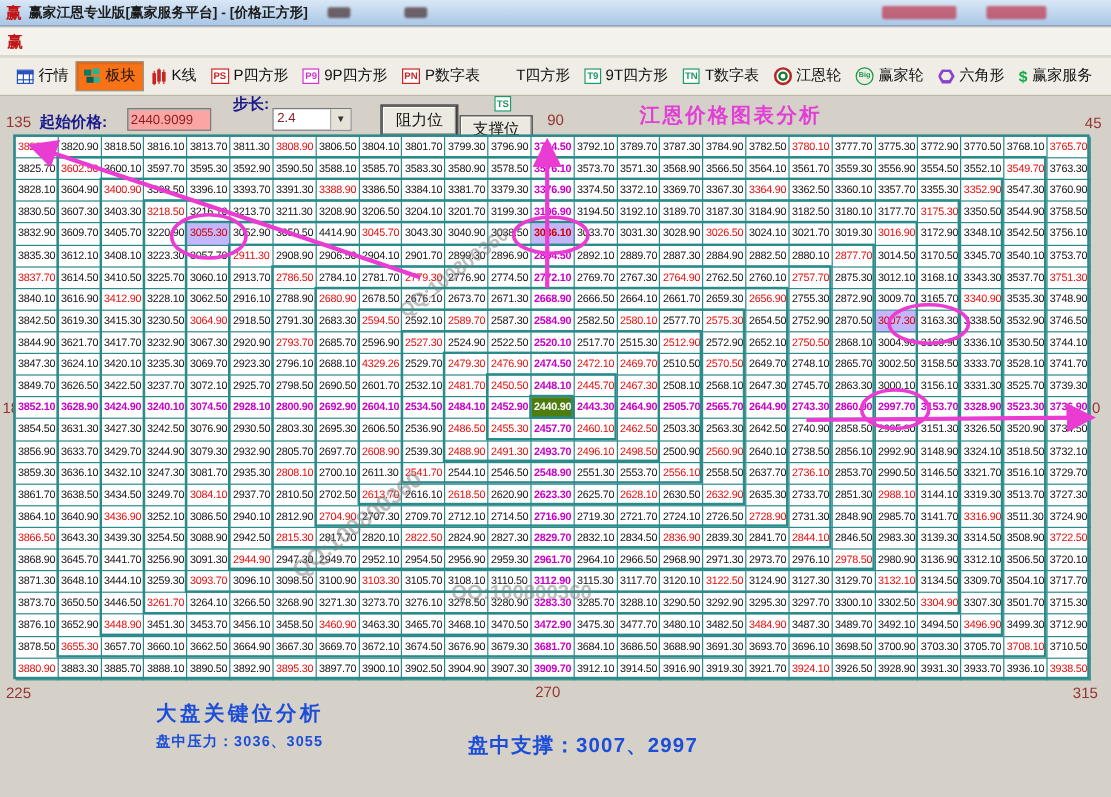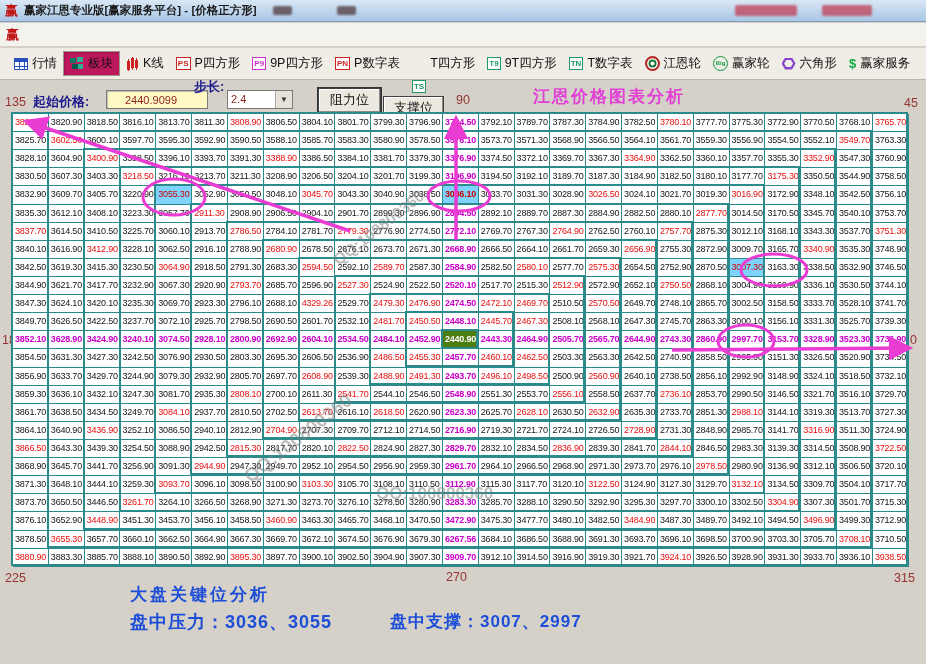--- a/index.html
+++ b/index.html
@@ -18,21 +18,21 @@
   .tb-blob.red2{left:822px;top:5px;width:50px;height:11px;background:rgba(190,40,60,.65)}
   
   .menubar{position:absolute;left:0;top:23px;width:926px;height:24px;background:#f4f2ec;
     border-bottom:1px solid #d4d0c4;display:flex;align-items:center;box-sizing:border-box}
   .mb-logo{color:#c11616;font-weight:bold;font-size:13px;padding:0 9px 0 6px}
   .menu-item{font-size:12.5px;color:#111;padding:0 11px;cursor:default}
   
   .toolbar{position:absolute;left:0;top:48px;width:926px;height:32px;background:#efede5;
     border-bottom:1px solid #b9b5a9;display:flex;align-items:center;padding-left:8px;box-sizing:border-box}
   .tb-item{display:flex;align-items:center;gap:4px;padding:3px 6px;font-size:12.5px;color:#111;white-space:nowrap}
-  .tb-item.pressed{border:1px solid #9a968a;background:#be185d;box-shadow:inset 1px 1px 2px rgba(0,0,0,.18)}
+  .tb-item.pressed{border:1px solid #9a968a;background:#f97316;box-shadow:inset 1px 1px 2px rgba(0,0,0,.18)}
   .tb-badge{font-size:8px;font-weight:bold;border:1px solid currentColor;background:#fff;
     padding:0 1px;height:11px;line-height:11px;display:inline-block}
   .ic-table{width:14px;height:12px;border:1px solid #2a52be;box-sizing:border-box;display:inline-block;
     background:linear-gradient(#2a52be,#2a52be) 0 0/14px 3px no-repeat,
       linear-gradient(#2a52be,#2a52be) 4px 0/1px 12px no-repeat,
       linear-gradient(#2a52be,#2a52be) 9px 0/1px 12px no-repeat,
       linear-gradient(#2a52be,#2a52be) 0 7px/14px 1px no-repeat,#fff}
   .ic-blocks{width:14px;height:13px;display:inline-block;
     background:linear-gradient(#0e7a66,#0e7a66) 0 1px/6px 5px no-repeat,
       linear-gradient(#31b091,#31b091) 7px 0/6px 5px no-repeat,
@@ -51,21 +51,21 @@
     color:#119944;font-size:6px;font-weight:bold;line-height:12px;text-align:center;display:inline-block}
   .ic-hex{width:14px;height:12px;background:#8844cc;display:inline-block;position:relative;
     clip-path:polygon(25% 0,75% 0,100% 50%,75% 100%,25% 100%,0 50%)}
   .ic-hex:before{content:"";position:absolute;inset:2.5px;background:#efede5;clip-path:polygon(25% 0,75% 0,100% 50%,75% 100%,25% 100%,0 50%)}
   .ic-dollar{color:#11aa44;font-weight:bold;font-size:13px}
   
   .ctl-label{position:absolute;font-size:13px;font-weight:bold;color:#1a1a8c}
   #startPriceLabel{left:33px;top:93px}
   #stepLabel{left:194px;top:78px}
   .ctl-input{position:absolute;left:106px;top:90px;width:64px;height:17px;border:1px solid #7a7a7a;
-    box-shadow:inset 1px 1px 1px #bbb;font-size:11px;color:#8a1f1f;padding:0 18px;background:#fef9c3;
+    box-shadow:inset 1px 1px 1px #bbb;font-size:11px;color:#8a1f1f;padding:0 2px;background:#fca5a5;
     font-family:"Liberation Sans",sans-serif}
   .combo{position:absolute;left:227px;top:90px;width:66px;height:19px;border:1px solid #7a7a7a;
     background:#fff;box-sizing:border-box;display:flex}
   .combo-value{flex:1;font-size:11px;color:#8a1f1f;padding:2px 3px}
   .combo-btn{width:16px;background:#e6e2d8;border-left:1px solid #aaa;font-size:8px;color:#333;
     text-align:center;line-height:17px}
   .btn{position:absolute;background:#ece9e0;border:1px solid #404040;font-size:13px;color:#111;
     text-align:center;line-height:21px;box-shadow:inset -1px -1px 0 #8a8a8a,inset 1px 1px 0 #fff}
   #btnResistance{left:318px;top:88px;width:61px;height:23px;box-shadow:0 0 0 1px #333,inset -1px -1px 0 #8a8a8a,inset 1px 1px 0 #fff}
   #btnSupport{left:383px;top:96px;width:59px;height:23px}
@@ -77,32 +77,32 @@
   .al-225{left:5px;top:571px}  .al-270{left:446px;top:570px}.al-315{left:894px;top:571px}
   
   #grid{position:absolute;left:12px;top:113px;width:896px;height:453px;background:#fff;
     border:1px solid #2b8a8a;box-sizing:border-box;display:grid;
     grid-template-columns:repeat(25,35.84px);grid-auto-rows:18.12px;z-index:1}
   .gc{border-right:1px solid #2b8a8a;border-bottom:1px solid #2b8a8a;box-sizing:border-box;
     font-size:9px;line-height:17px;padding-left:2px;overflow:hidden;white-space:nowrap;
     color:#151515;letter-spacing:-0.2px}
   .gc.red{color:#e60f0f}
   .gc.magenta{color:#c800c8;font-weight:bold}
-  .gc.hl{background:#7dd3fc;color:#cc0000}
+  .gc.hl{background:#c4b5fd;color:#cc0000}
   .gc.center{background:#4d7c0f;color:#fff;font-weight:bold}
   #rings{position:absolute;left:12px;top:113px;width:896px;height:453px;pointer-events:none;z-index:2}
   #rings div{position:absolute;border:2px solid #2b8a8a;box-sizing:border-box}
   
   #wmarks{position:absolute;left:0;top:0;width:926px;height:664px;pointer-events:none;z-index:3}
   .wm{position:absolute;color:rgba(125,125,125,.5);font-weight:bold;white-space:nowrap;transform-origin:left top}
   #ann{position:absolute;left:0;top:0;z-index:4;pointer-events:none}
   
   .analysis{position:absolute;color:#1d4ed8;font-weight:bold;z-index:5}
   #anTitle{left:130px;top:583px;font-size:17px;letter-spacing:3px}
-  #anPressure{left:130px;top:610px;font-size:18px;letter-spacing:1px}
+  #anPressure{left:130px;top:610px;font-size:12px;letter-spacing:1px}
   #anSupport{left:390px;top:610px;font-size:17px;letter-spacing:1px}
 </style>
 </head>
 <body>
 
 <div class="titlebar">
   <span class="tb-logo">赢</span>
   <span class="tb-title">赢家江恩专业版[赢家服务平台] - [价格正方形]</span>
   <span class="tb-blob dark1"></span>
   <span class="tb-blob dark2"></span>
@@ -294,21 +294,21 @@
     <div class="gc">3350.50</div>
     <div class="gc">3544.90</div>
     <div class="gc">3758.50</div>
     <div class="gc">3832.90</div>
     <div class="gc">3609.70</div>
     <div class="gc">3405.70</div>
     <div class="gc">3220.90</div>
     <div class="gc red hl">3055.30</div>
     <div class="gc">3052.90</div>
     <div class="gc">3050.50</div>
-    <div class="gc">3048.10</div>
+    <div class="gc">4414.90</div>
     <div class="gc red">3045.70</div>
     <div class="gc">3043.30</div>
     <div class="gc">3040.90</div>
     <div class="gc">3038.50</div>
     <div class="gc magenta hl">3036.10</div>
     <div class="gc">3033.70</div>
     <div class="gc">3031.30</div>
     <div class="gc">3028.90</div>
     <div class="gc red">3026.50</div>
     <div class="gc">3024.10</div>
@@ -774,21 +774,21 @@
     <div class="gc">3657.70</div>
     <div class="gc">3660.10</div>
     <div class="gc">3662.50</div>
     <div class="gc">3664.90</div>
     <div class="gc">3667.30</div>
     <div class="gc">3669.70</div>
     <div class="gc">3672.10</div>
     <div class="gc">3674.50</div>
     <div class="gc">3676.90</div>
     <div class="gc">3679.30</div>
-    <div class="gc magenta">6267.56</div>
+    <div class="gc magenta">3681.70</div>
     <div class="gc">3684.10</div>
     <div class="gc">3686.50</div>
     <div class="gc">3688.90</div>
     <div class="gc">3691.30</div>
     <div class="gc">3693.70</div>
     <div class="gc">3696.10</div>
     <div class="gc">3698.50</div>
     <div class="gc">3700.90</div>
     <div class="gc">3703.30</div>
     <div class="gc">3705.70</div>

